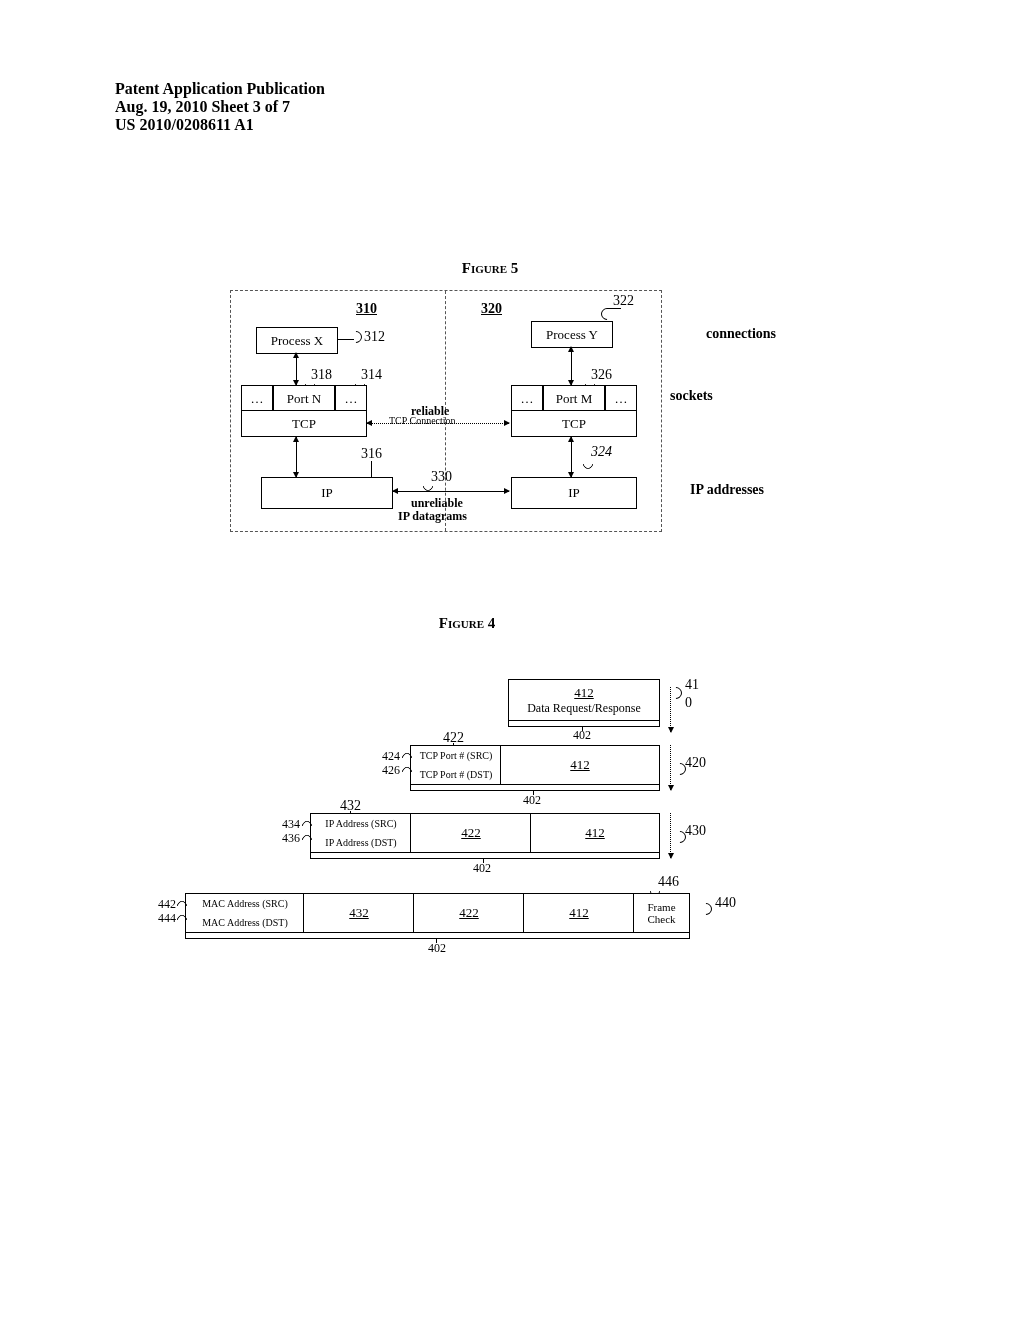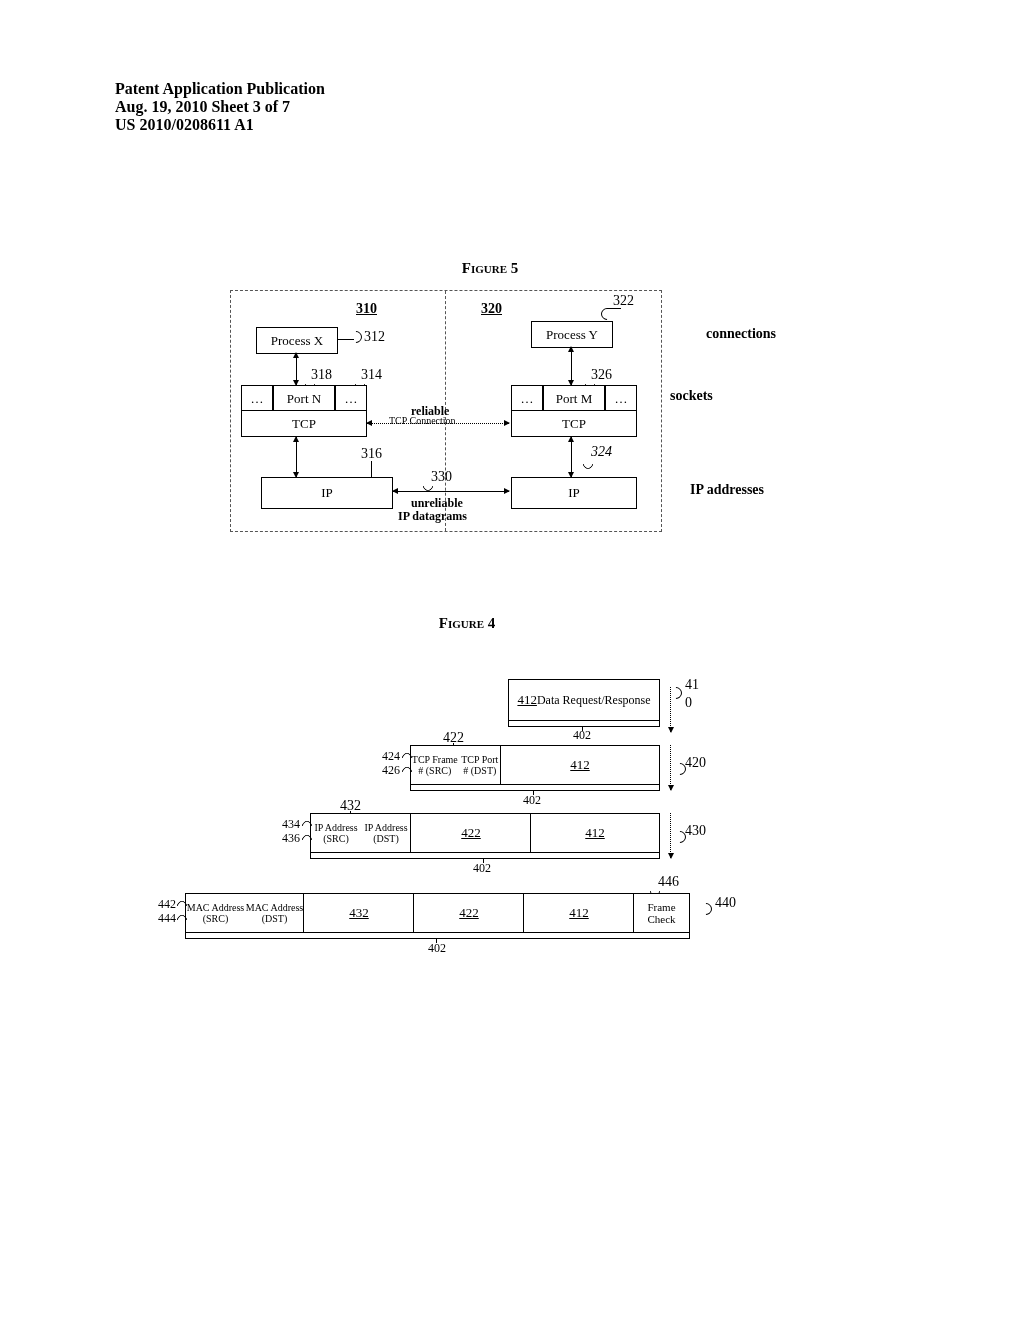--- a/index.html
+++ b/index.html
@@ -100,21 +100,21 @@
   .fig4 .title { position: absolute; top: 0; left: 247px; width: 120px; }
   .fig4-box {
     position: absolute;
     border: 1px solid #000;
     font-size: 13px;
     text-align: center;
     background: #fff;
     display: flex;
     align-items: center;
     justify-content: center;
-    flex-direction: row;
+    flex-direction: column;
   }
   .bracket {
     position: absolute;
     border-bottom: 1px solid #000;
     border-left: 1px solid #000;
     border-right: 1px solid #000;
     height: 5px;
   }
   .bracket::after {
     content: "";
@@ -239,21 +239,21 @@
       <span style="font-size:12px;">Data Request/Response</span>
     </div>
     <div class="smlbl" style="top:113px;left:413px;">402</div>
     <div class="bracket" style="top:106px;left:348px;width:150px;"></div>
     <div class="lbl" style="top:62px;left:525px;">41</div>
     <div class="lbl" style="top:80px;left:525px;">0</div>
     <div class="curve" style="top:72px;left:510px;width:10px;height:10px;transform:rotate(-45deg);"></div>
     <div class="arrow-v down" style="top:72px;left:510px;height:45px;border-left:1px dotted #000;background:none;"></div>
 
     <div class="fig4-box" style="top:130px;left:250px;width:90px;height:38px;font-size:10px;justify-content:space-around;">
-      <span>TCP Frame # (SRC)</span>
+      <span>TCP Port # (SRC)</span>
       <span>TCP Port # (DST)</span>
     </div>
     <div class="fig4-box" style="top:130px;left:340px;width:158px;height:38px;">
       <span class="uline">412</span>
     </div>
     <div class="lbl" style="top:115px;left:283px;">422</div>
     <div class="leader-v" style="top:128px;left:293px;height:3px;"></div>
     <div class="smlbl" style="top:134px;left:222px;">424</div>
     <div class="curve" style="top:138px;left:242px;width:8px;height:8px;transform:rotate(-135deg);"></div>
     <div class="smlbl" style="top:148px;left:222px;">426</div>

